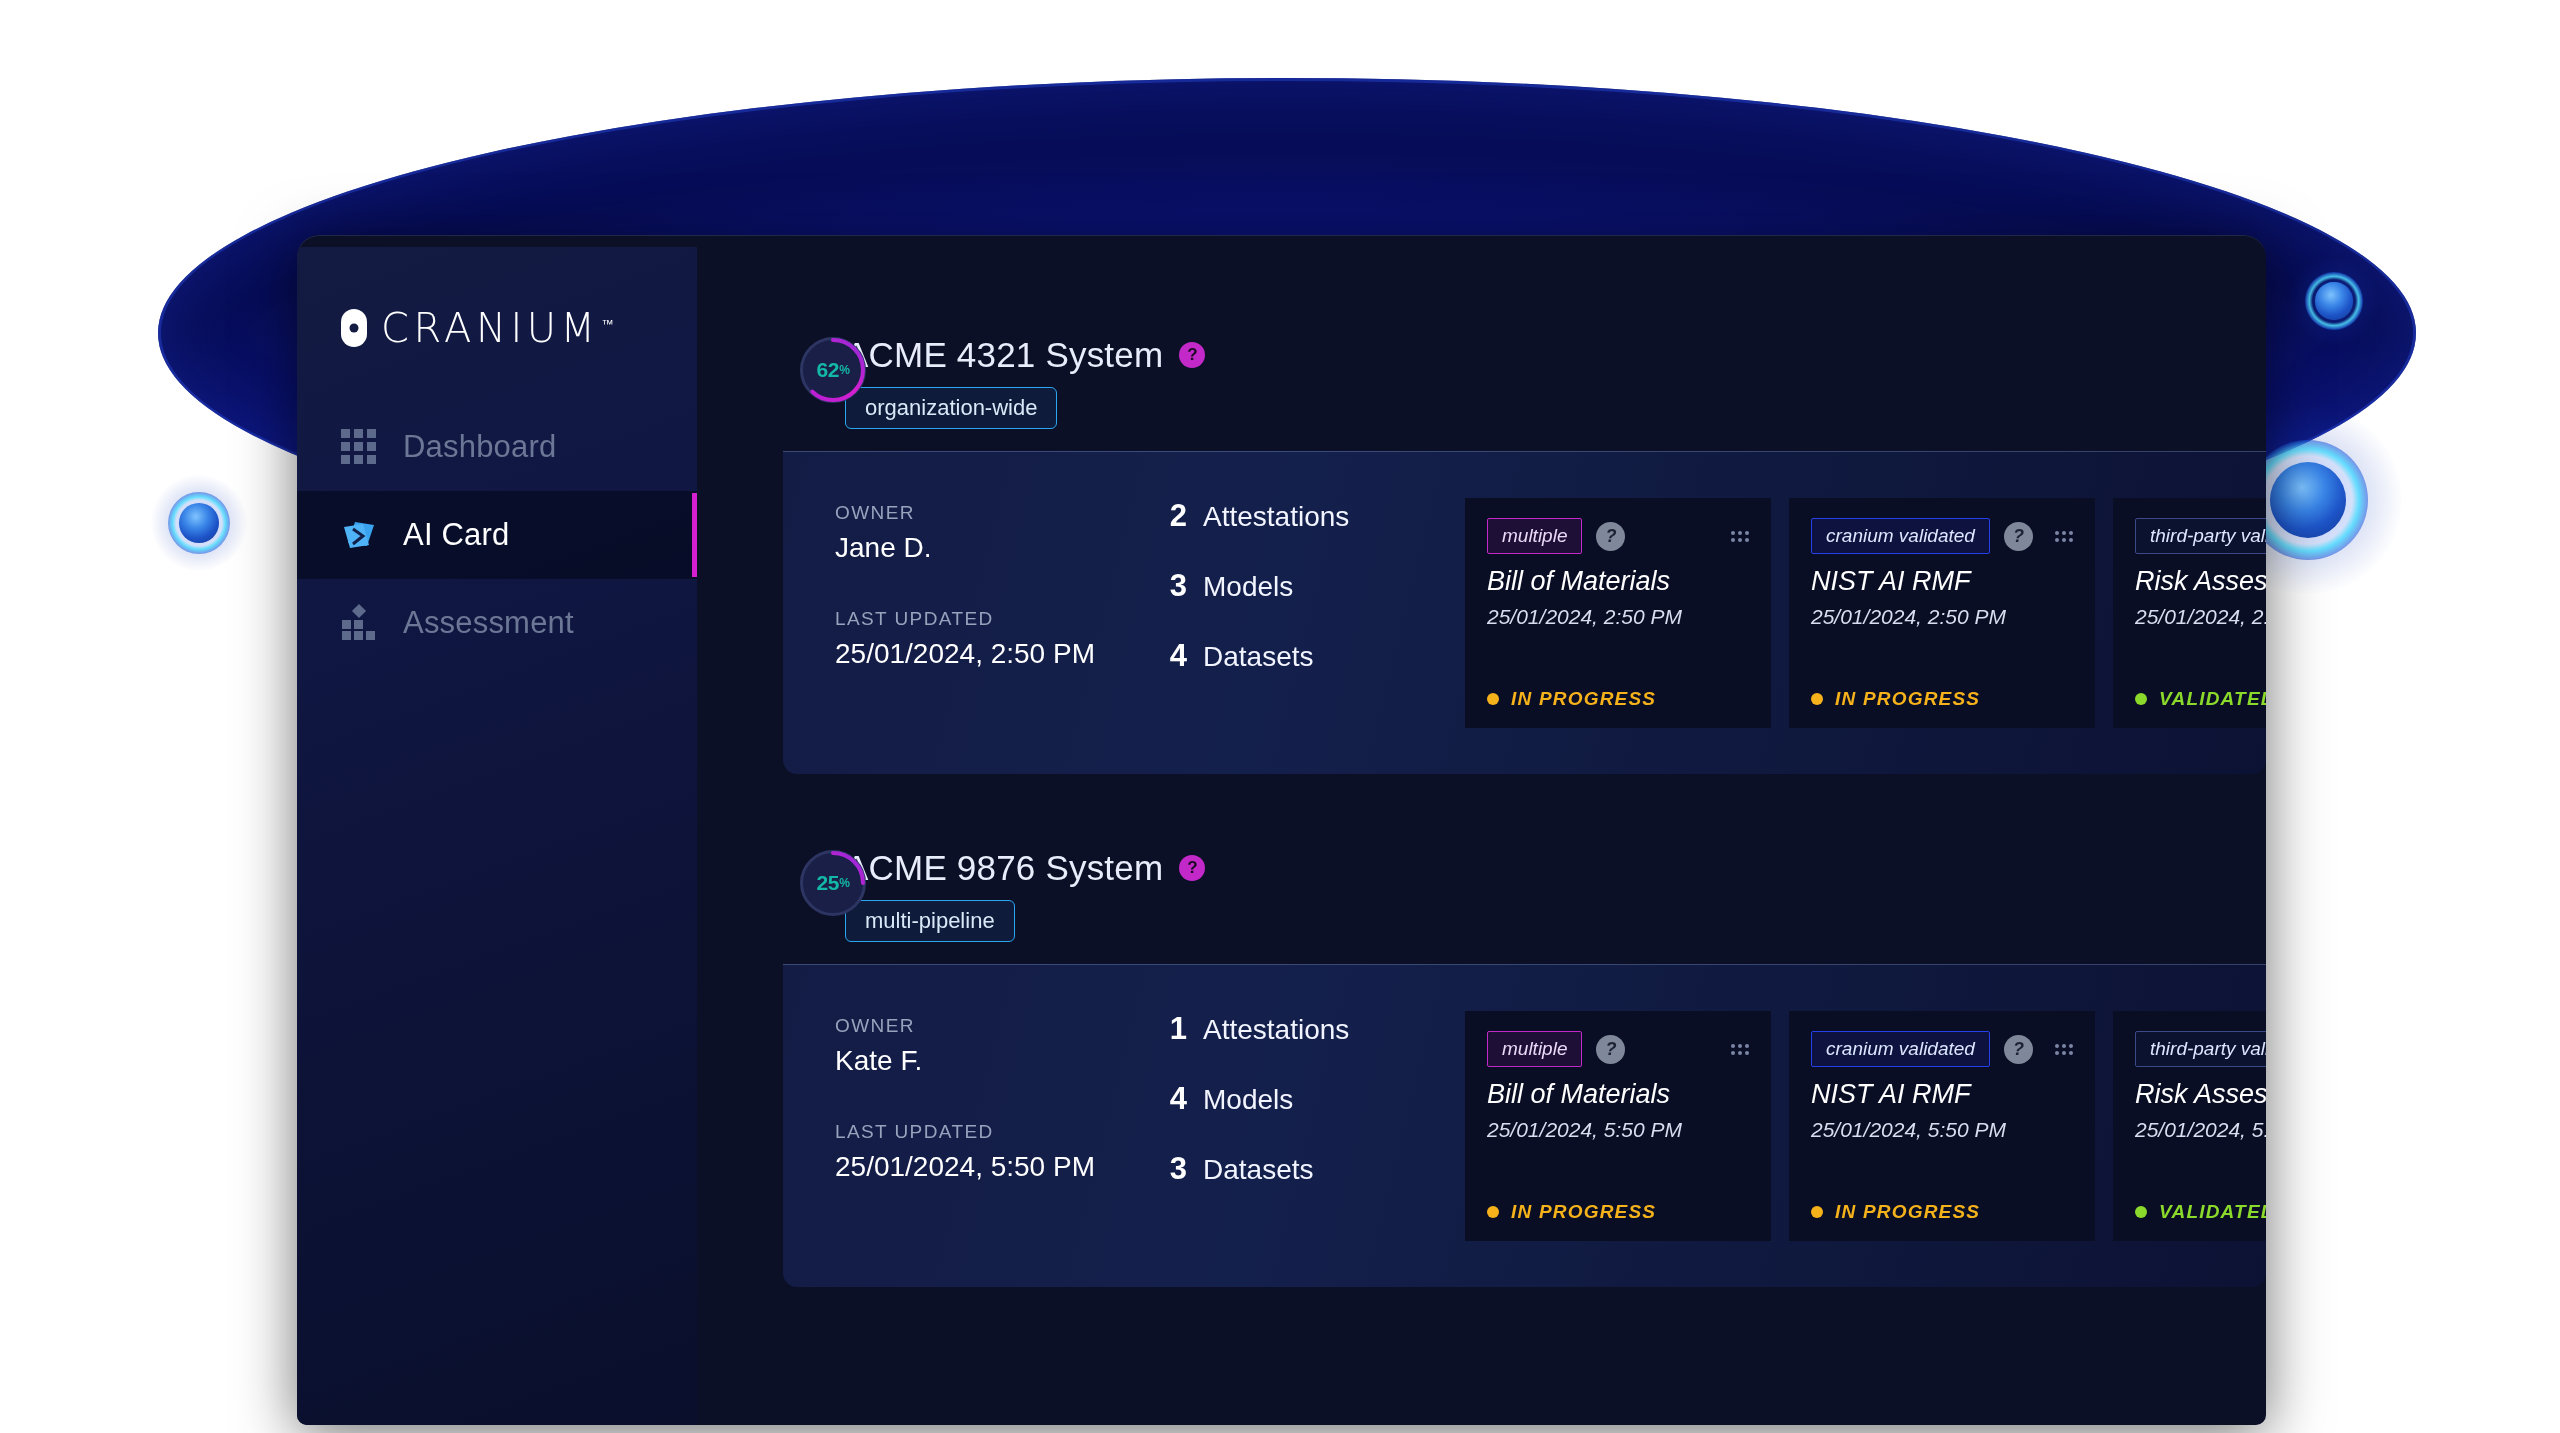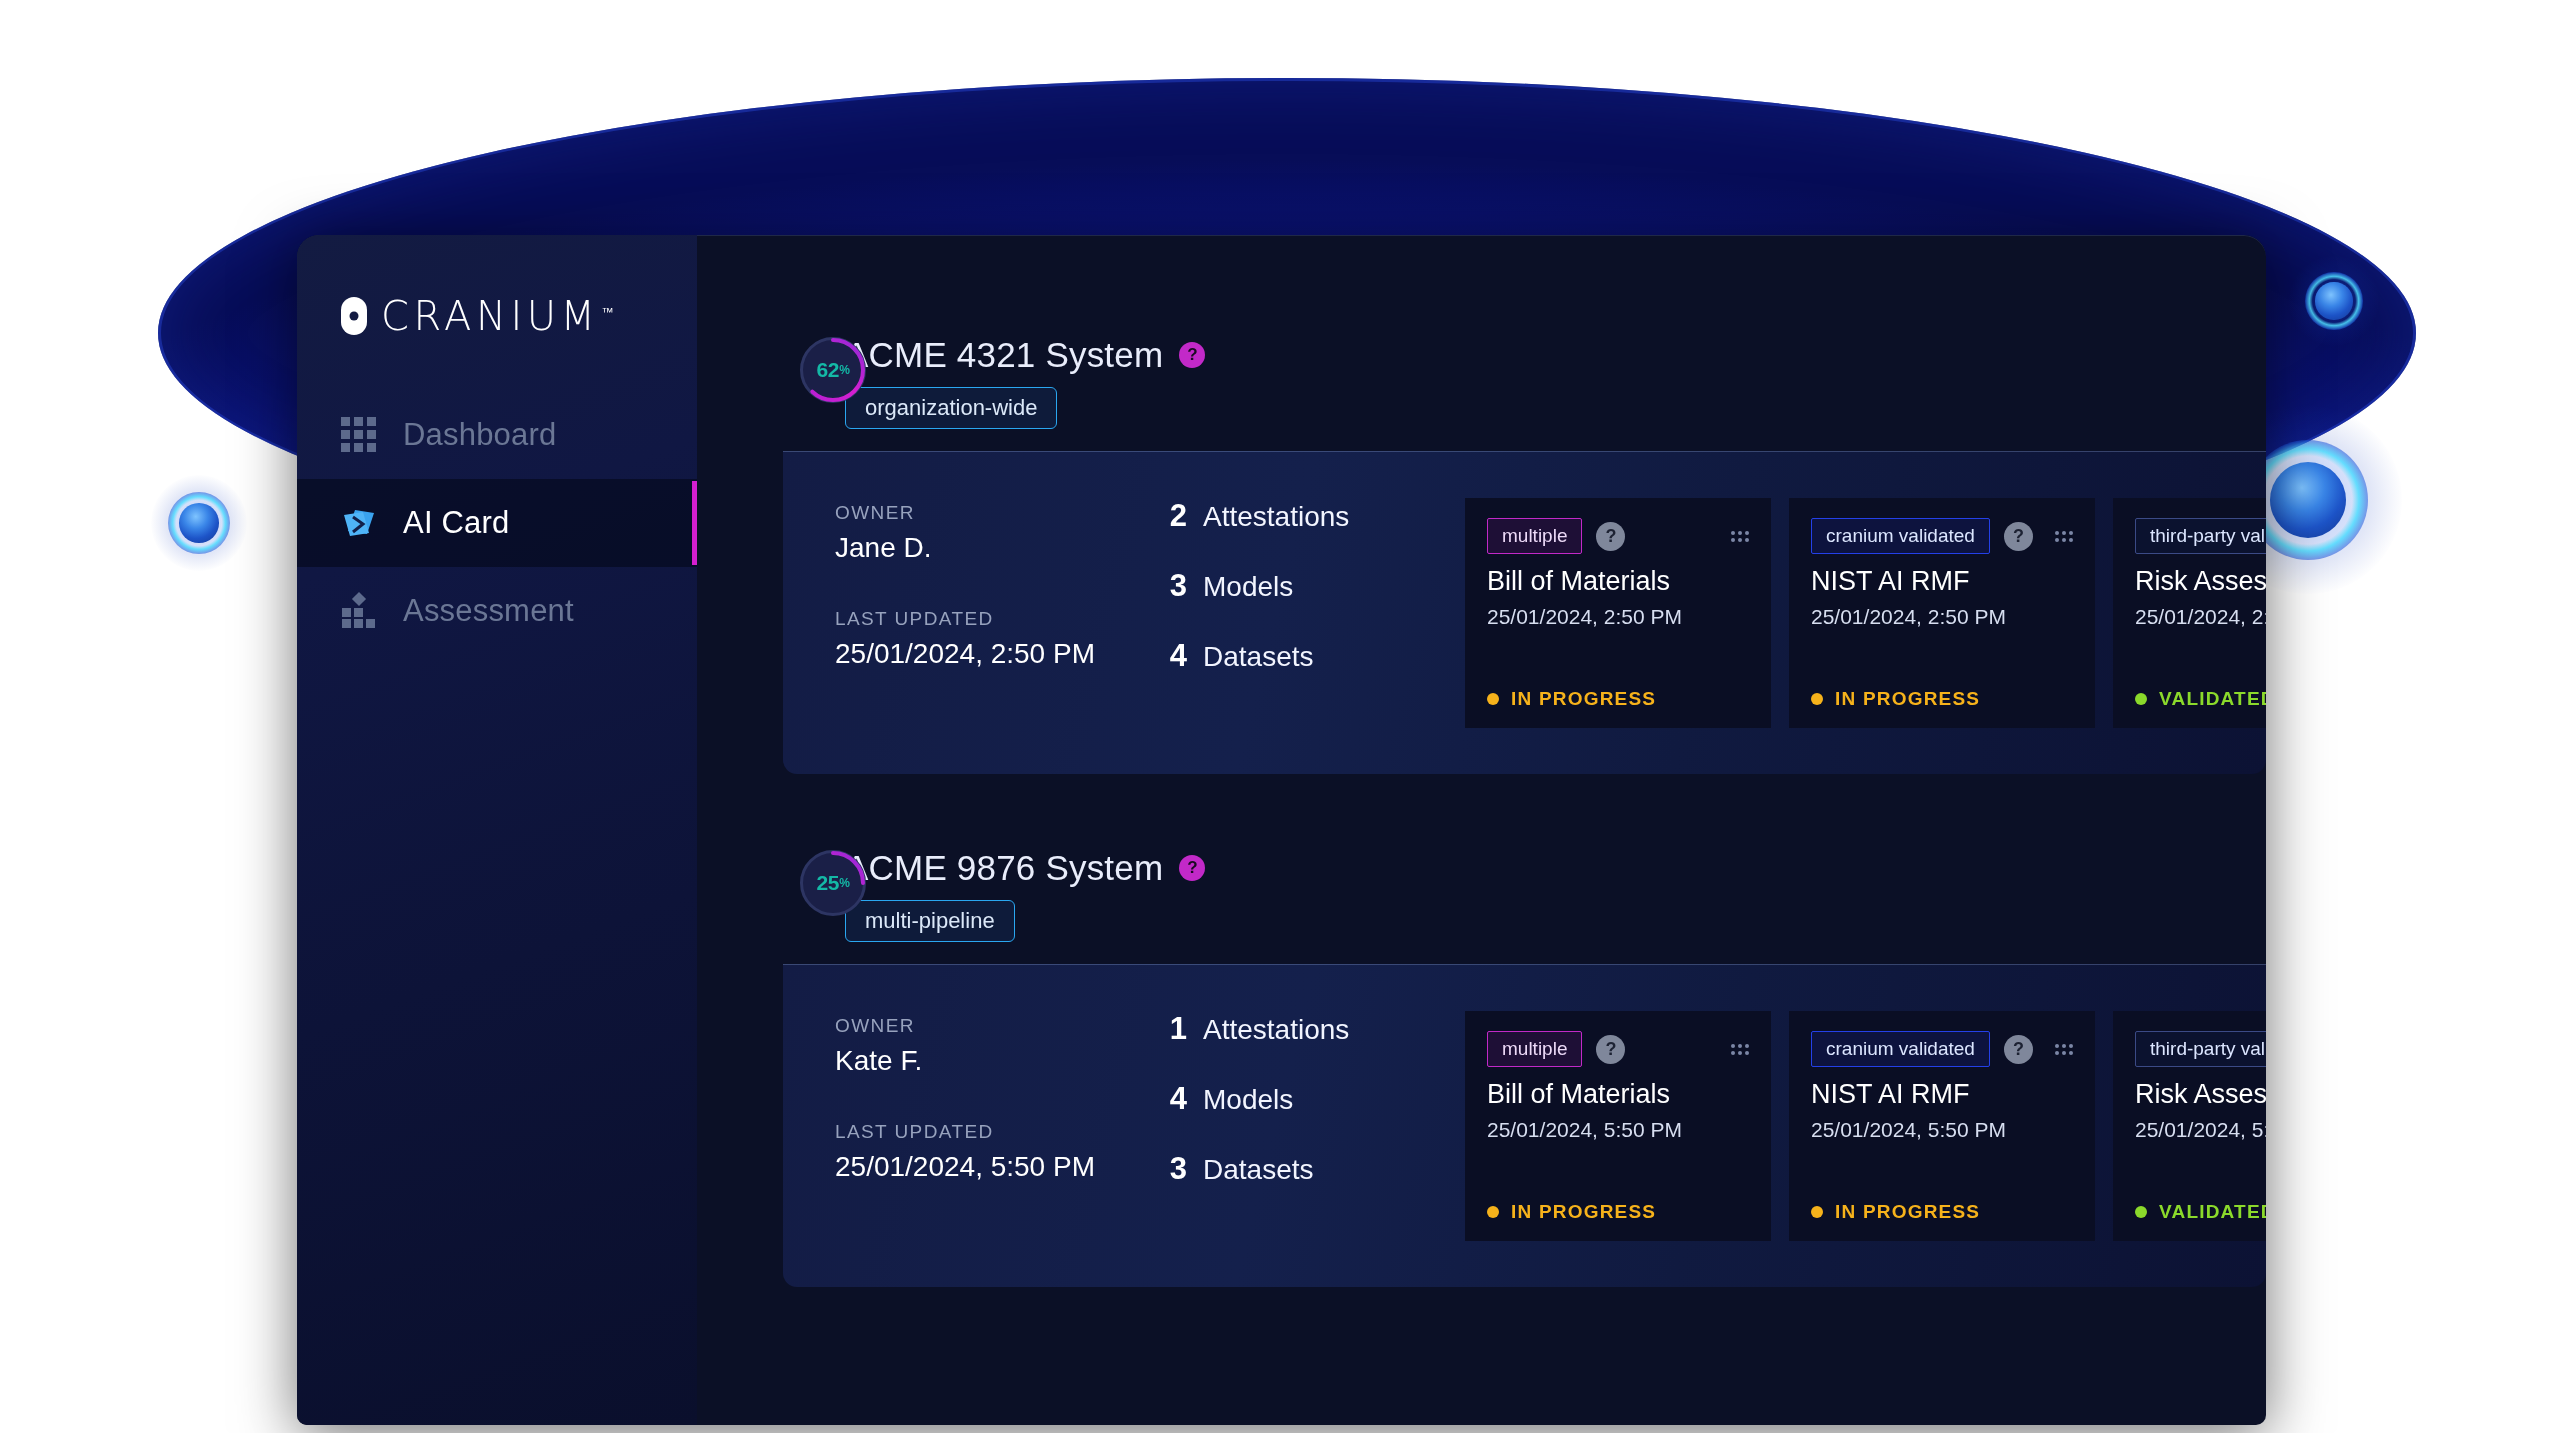--- a/index.html
+++ b/index.html
@@ -65,20 +65,21 @@
     content:""; position:absolute; inset:0; pointer-events:none;
     border-radius: 22px 22px 10px 10px;
     box-shadow: inset 0 1px 0 rgba(120,150,220,.18), inset 1px 0 0 rgba(120,150,220,.10);
   }
 
   
   #sidebar {
     position:relative; width: 400px; flex: 0 0 400px;
     background: linear-gradient(160deg, #131b42 0%, #101743 26%, #0d1338 60%, #0a0f2c 100%);
     padding-top: 50px;
+    margin-top: 12px;
   }
   .logo { display:flex; align-items:center; gap:14px; padding-left: 44px; height: 62px; }
   .logo-mark {
     width: 26px; height: 38px; border-radius: 13px;
     background:#ffffff; position:relative; flex:0 0 26px;
   }
   .logo-mark::after{
     content:""; position:absolute; left:50%; top:50%;
     transform: translate(-50%,-50%);
     width:9px; height:9px; border-radius:50%;
@@ -173,21 +174,21 @@
   .count-row:last-child { margin-bottom:0; }
   .count-num { color:#ffffff; font-size: 31px; font-weight: 700; width: 22px; text-align:right; }
   .count-label { color:#f2f5ff; font-size: 28px; font-weight: 400; }
 
   .tiles { display:flex; gap: 18px; flex: 1; }
   .tile {
     width: 306px; flex: 0 0 306px;
     background:#0a0e24;
     padding: 20px 22px 18px 22px;
     position:relative; min-height: 230px;
-    display:flex; flex-direction:column;
+    display:flex; flex-direction:column;font-style:italic;
   }
   .tile-top { display:flex; align-items:center; gap: 14px; }
   .chip {
     border:1px solid #c229c8; color:#ecd9f7; font-size:19px;
     padding: 6px 14px; white-space:nowrap; border-radius:2px;
     background: rgba(120,20,140,.18);
   }
   .chip.blue { border-color:#2440e8; color:#dce6ff; background: rgba(24,40,170,.20); }
   .chip.dim  { border-color:#3b4a86; color:#dce6ff; background: rgba(24,40,120,.14); }
   .dots { margin-left:auto; display:grid; grid-template-columns: repeat(3, 4px); grid-template-rows: repeat(2, 4px); gap:3px; cursor:pointer; }

